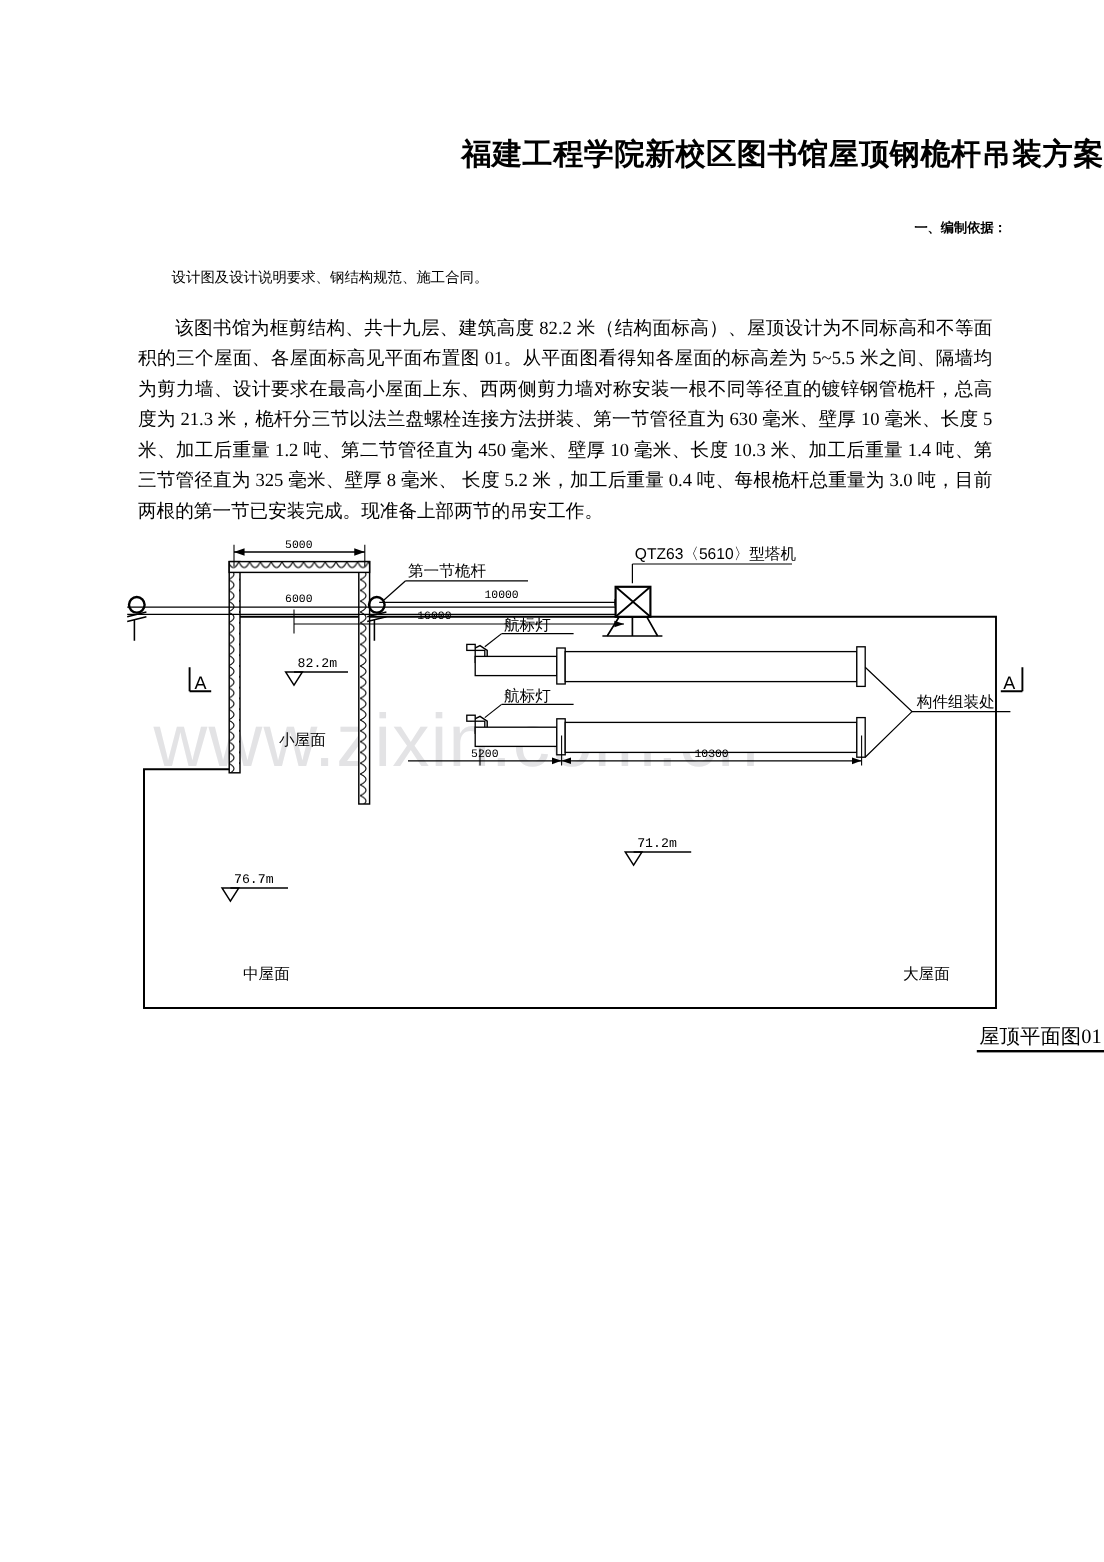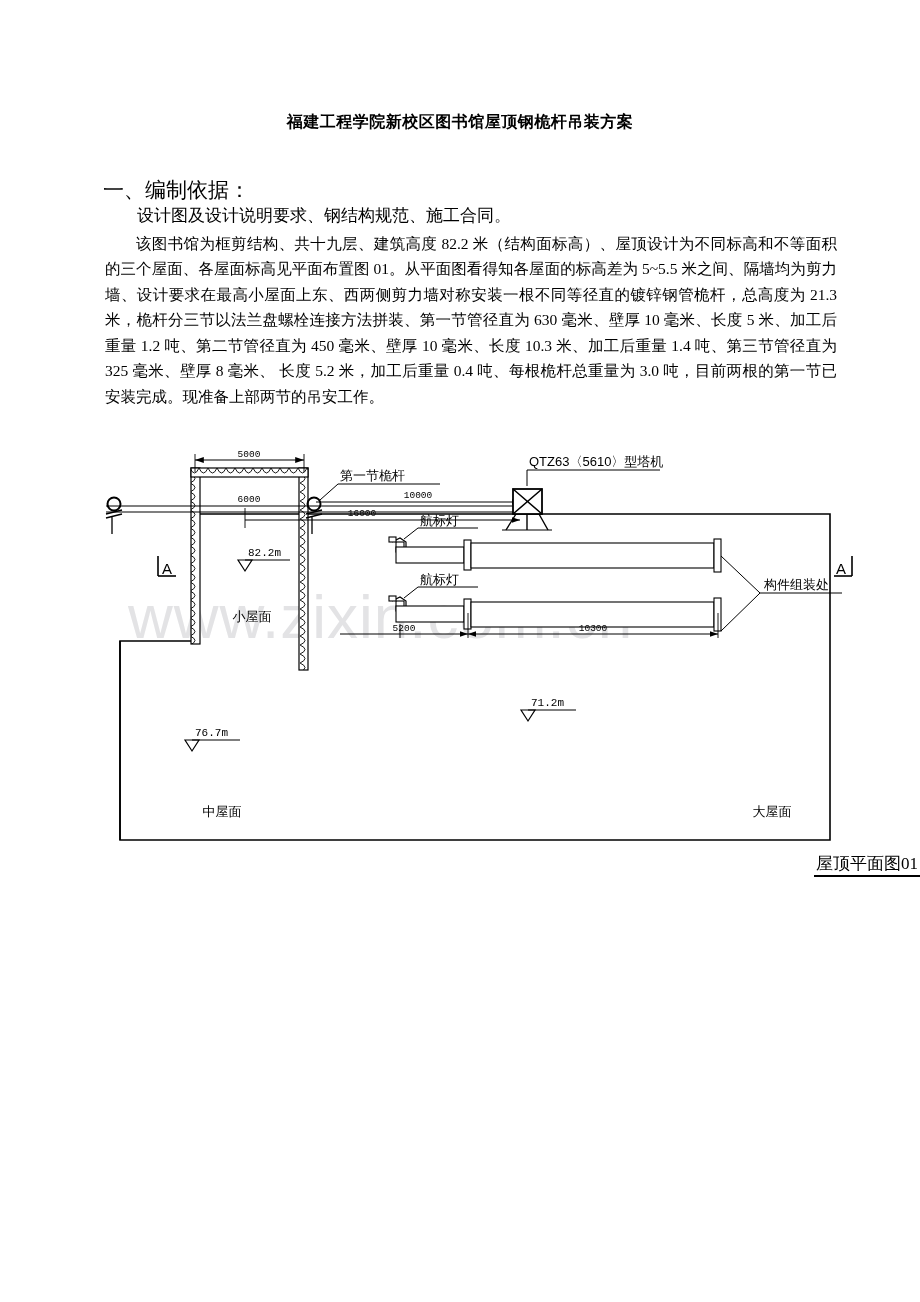--- a/index.html
+++ b/index.html
@@ -23,56 +23,57 @@
     height: 1302px;
     background: #fff;
   }
 
   
   .doc-title {
     position: absolute;
     left: 0;
     top: 112px;
     width: 920px;
-    text-align: center;
-    font-size: 16px;
+    text-align: right;
+    font-size: 25px;
     font-weight: bold;
     letter-spacing: 0.5px;
     font-family: "Liberation Serif", "DejaVu Serif", serif;
   }
 
   
   .body-block {
     position: absolute;
     left: 103px;
     top: 178px;
     width: 736px;
   }
   .section-heading {
-    font-size: 21px;
-    font-weight: normal;
+    font-size: 11px;
+    font-weight: bold;
     line-height: 25px;
     margin: 0;
     font-family: "Liberation Serif", "DejaVu Serif", serif;
+    text-align: right;
   }
   .section-body {
-    font-size: 17px;
+    font-size: 12px;
     line-height: 25.5px;
-    margin: 0;
+    margin: 16px;
     text-align: justify;
     text-justify: inter-ideograph;
     font-family: "Liberation Serif", "DejaVu Serif", serif;
   }
   .indent-1 {
     text-indent: 2em;
   }
   .para {
     font-size: 15.5px;
     line-height: 25.5px;
-    margin: 2px;
+    margin: 12px;
     text-align: justify;
     text-justify: inter-ideograph;
     text-indent: 2em;
     font-family: "Liberation Serif", "DejaVu Serif", serif;
   }
 
   
   .drawing-wrap {
     position: absolute;
     left: 100px;

